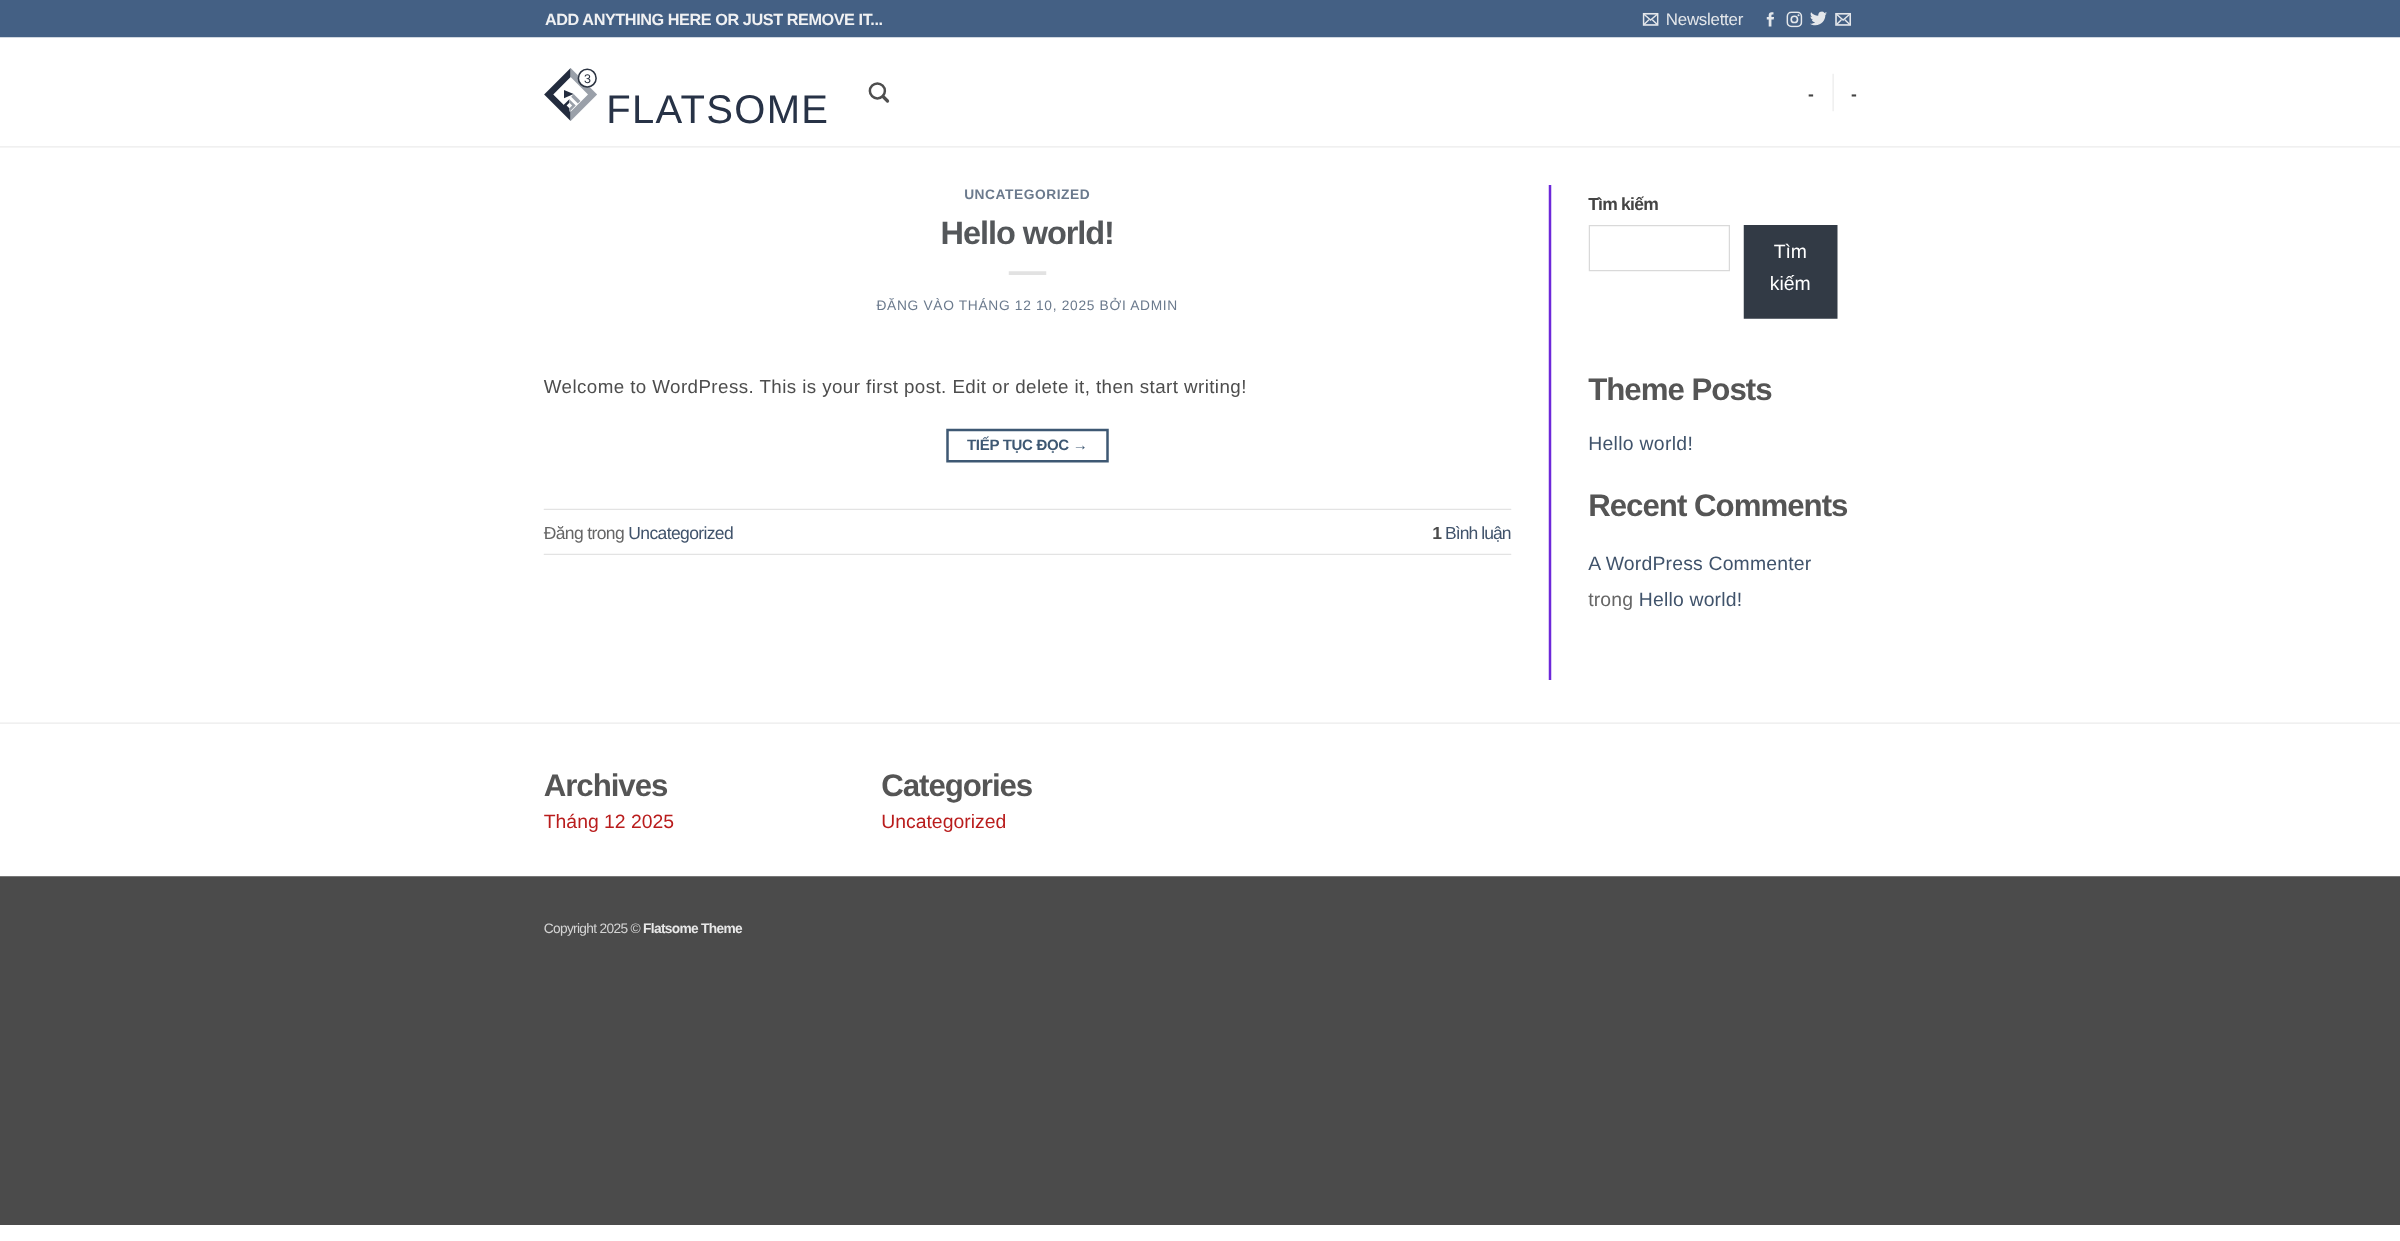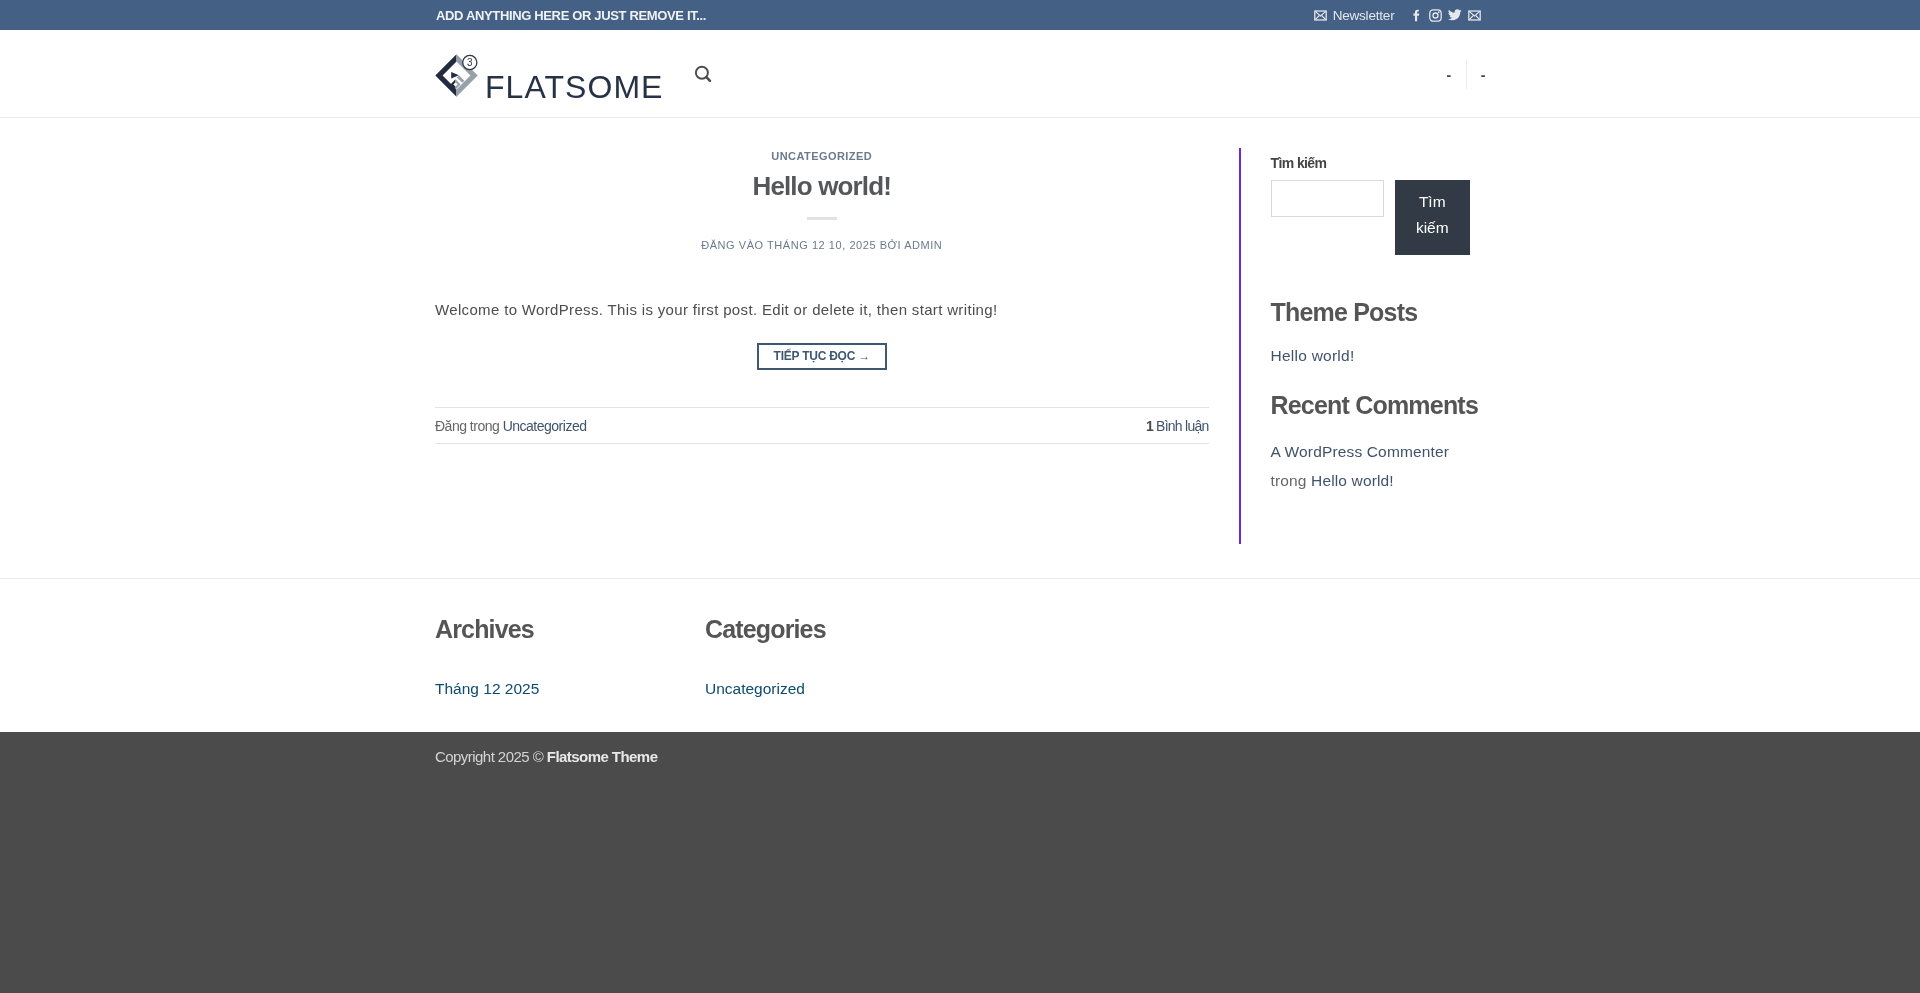--- a/index.html
+++ b/index.html
@@ -61,23 +61,23 @@
 .w-link a { color: #40536b; }
 .rc-title { margin-top: 24px; letter-spacing: -0.35px; }
 .w-comment { margin-top: 16.5px; margin-bottom: 19px; font-size: 15.5px; letter-spacing: 0.15px; line-height: 28.8px; color: #666; }
 .w-comment a { color: #40536b; }
 
 
 .footer-white { border-top: 1px solid #ececec; }
 .row-footer { display: flex; padding-top: 35px; padding-bottom: 33px; }
 .f-col { width: 270px; padding-right: 30px; }
 .f-col h3 { font-size: 25px; color: #555; letter-spacing: -0.85px; line-height: 31px; font-weight: bold; }
-.f-col .f-link { display: inline-block; margin-top: 33px; font-size: 15.5px; color: #0c4a6e; line-height: 21px; }
+.f-col .f-link { display: inline-block; margin-top: 2px; font-size: 15.5px; color: #b91c1c; line-height: 21px; }
 .footer-dark { background: #4b4b4b; height: 279px; }
-.footer-dark .cp { padding-top: 14px; color: #d4d4d4; font-size: 15px; letter-spacing: -0.55px; line-height: 21px; }
+.footer-dark .cp { padding-top: 32px; color: #d4d4d4; font-size: 11px; letter-spacing: -0.55px; line-height: 21px; }
 .footer-dark .cp b { color: #e8e8e8; }
 </style>
 </head>
 <body>
 
 <div class="topbar">
   <div class="container topbar-inner">
     <div class="topbar-left">ADD ANYTHING HERE OR JUST REMOVE IT...</div>
     <div class="topbar-right">
       <span class="nl">

